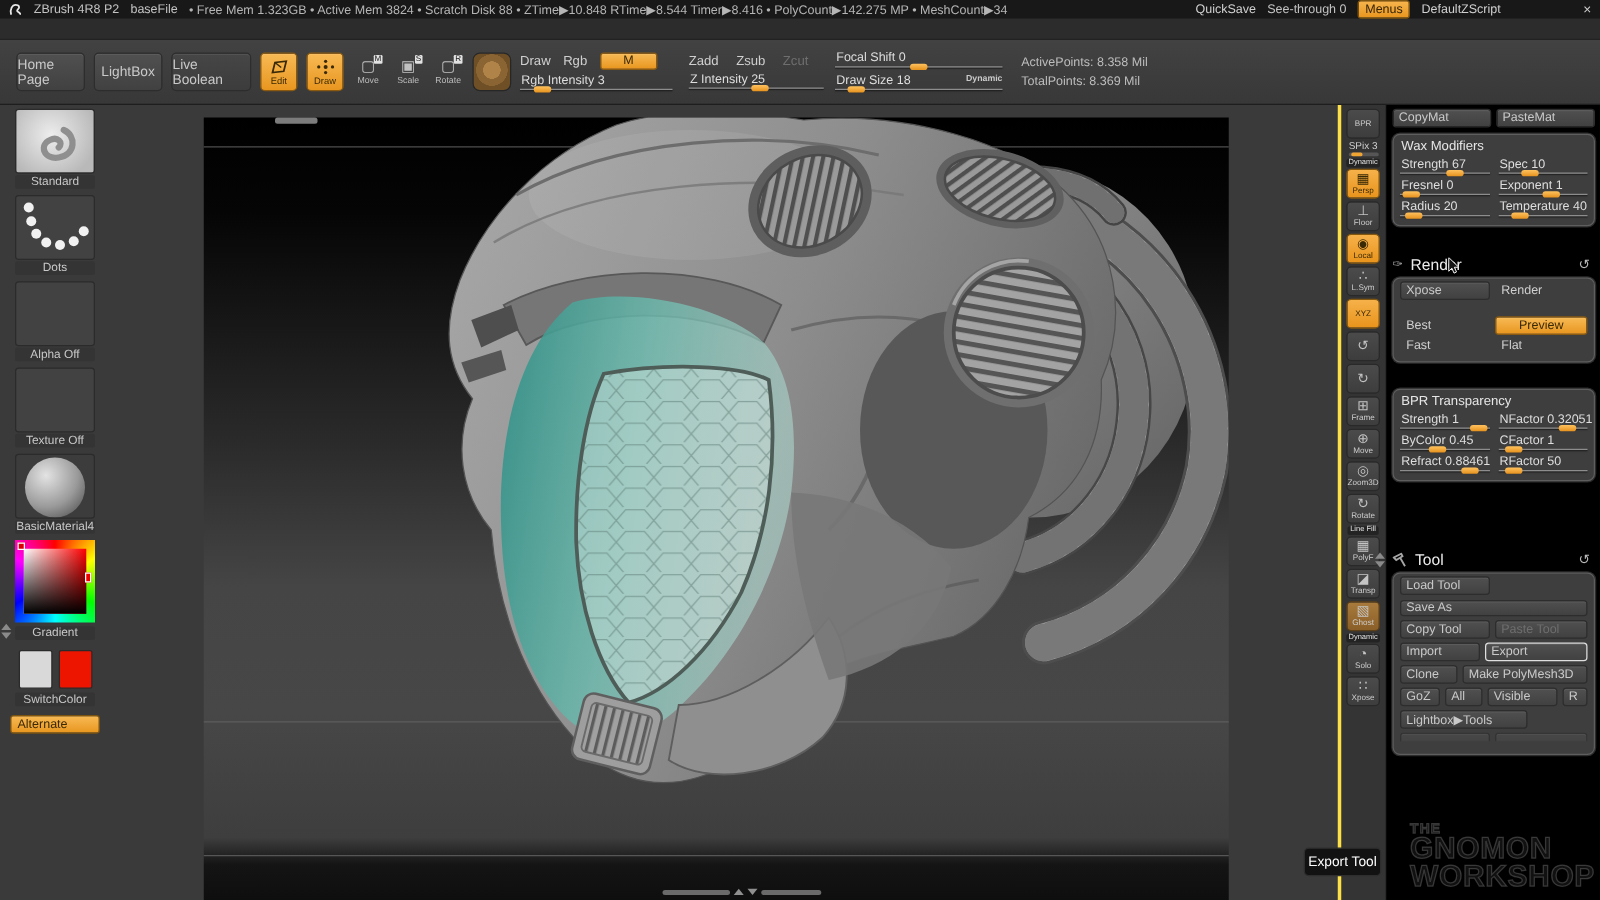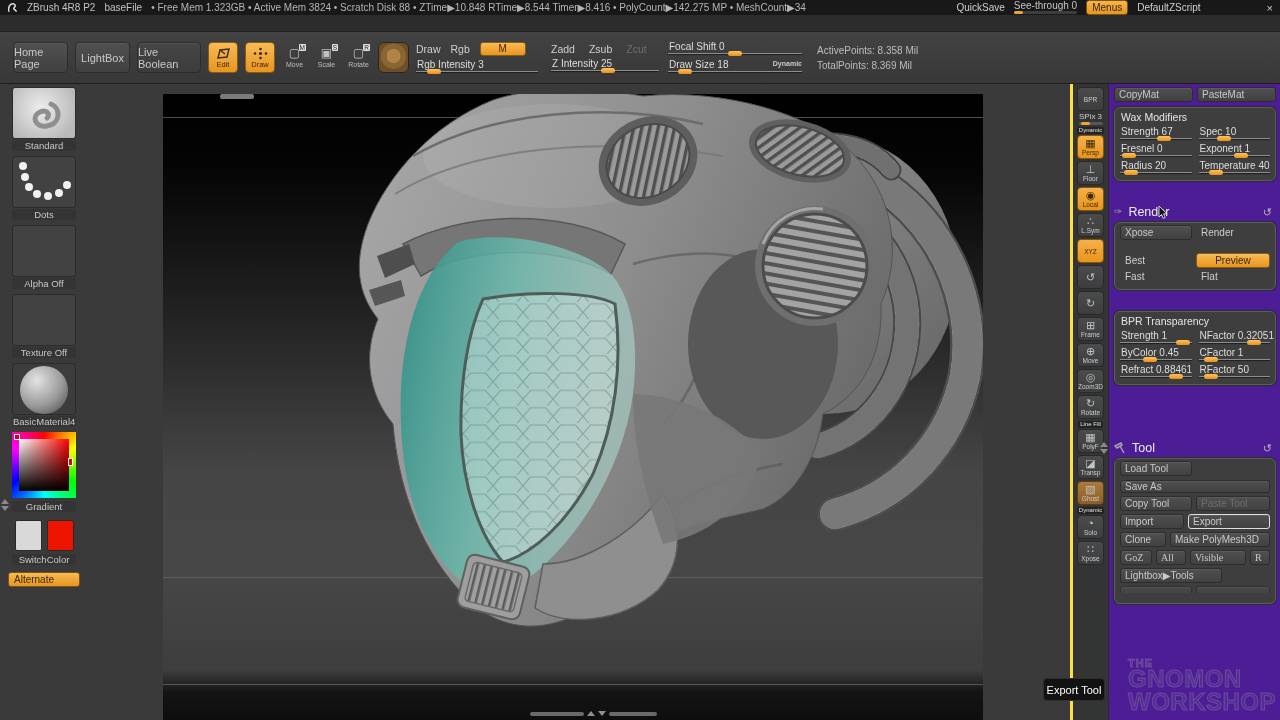--- a/index.html
+++ b/index.html
@@ -6,21 +6,21 @@
   html,body{background:#1a1a1a;}
   .app{position:relative;width:1280px;height:720px;overflow:hidden;background:#333;
        font-family:"Liberation Sans",sans-serif;color:#c9c9c9;-webkit-font-smoothing:antialiased;}
 
   
   .titlebar{height:15px;background:#181818;display:flex;align-items:center;gap:9px;padding:0 7px;
             font-size:10px;color:#c3c3c3;white-space:nowrap;}
   .zlogo{width:11px;height:11px;flex:0 0 auto;}
   .tb-stats{color:#b5b5b5;overflow:hidden;flex:1;}
   .tb-flat{color:#d0d0d0;}
-  .seethrough{display:flex;flex-direction:column;line-height:9px;}
+  .seethrough{display:flex;flex-direction:row;line-height:9px;}
   .seethrough .st-track{position:relative;height:3px;background:#3d3d3d;border-radius:2px;margin-top:1px;}
   .seethrough .st-fill{position:absolute;left:0;top:0;bottom:0;width:14%;background:#f0a432;border-radius:2px;}
   .menus-btn{background:linear-gradient(#f7b54d,#e8961f);color:#36250a;border-radius:3px;padding:1px 5px;font-size:10px;border:1px solid #7c5410;}
   .t-icons{display:flex;gap:6px;align-items:center;color:#9a9a9a;font-size:9px;}
   .t-icons .ti{line-height:10px;}
   .close-x{color:#cfcfcf;font-size:11px;}
 
   
   .menubar{height:17px;background:#2c2c2c;border-bottom:1px solid #222;display:flex;align-items:center;
            gap:0;padding:0 14px;font-size:10.5px;color:#a8a8a8;}
@@ -104,21 +104,21 @@
   .tile .t-label{font-size:6.5px;line-height:7px;color:#cdcdcd;white-space:nowrap;}
   .shelf-item.active .tile{background:linear-gradient(#f6b14a,#e8941c);border-color:#84570f;}
   .shelf-item.active .tile .glyph,.shelf-item.active .tile .t-label{color:#3a2905;}
   .shelf-item.brown .tile{background:linear-gradient(#a87a3c,#8a5f28);border-color:#5c3f16;}
   .shelf-item.bare .tile{background:none;border:none;height:auto;}
   .shelf-item.bare .t-label{font-size:8px;color:#cfcfcf;}
   .mini{width:24px;height:3px;background:#565656;border-radius:2px;position:relative;margin-top:2px;}
   .mini::after{content:"";position:absolute;left:2px;top:0;width:9px;height:3px;background:#f0a432;border-radius:2px;}
 
   
-  .right-panel{width:172px;background:#4c1d95;border-left:1px solid #2a2a2a;padding:3px 4px 0 5px;font-size:10.5px;flex:0 0 auto;overflow:hidden;}
+  .right-panel{width:172px;background:#000000;border-left:1px solid #2a2a2a;padding:3px 4px 0 5px;font-size:10.5px;flex:0 0 auto;overflow:hidden;}
   .prow{display:flex;gap:4px;margin-bottom:5px;}
   .pbtn{height:15px;border-radius:3px;font-size:10px;padding:0 4px;justify-content:flex-start;white-space:nowrap;overflow:hidden;}
   .pbtn.center{justify-content:center;}
   .grow{flex:1;}
   .group{border:1px solid #5e5e5e;border-radius:6px;background:#3e3e3e;padding:2px 5px 5px;margin-bottom:5px;box-shadow:0 0 0 1px #2c2c2c;}
   .group-title{font-size:10.5px;color:#e6e6e6;margin:1px 0 3px 1px;white-space:nowrap;}
   .slider-grid{display:grid;grid-template-columns:1fr 1fr;column-gap:7px;row-gap:2px;}
   .pm-list .pm-item{padding:2px 0 2px 21px;color:#c9c9c9;line-height:12px;white-space:nowrap;}
   .section-head{display:flex;align-items:center;gap:6px;padding:3px 2px 3px 0;color:#ededed;font-size:12.5px;position:relative;}
   .section-head .sh-icon{color:#9f9f9f;font-size:10px;line-height:10px;}
@@ -749,21 +749,21 @@
           <div class="btn pbtn grow dim">Paste Tool</div>
         </div>
         <div class="prow" style="margin-bottom:3px;">
           <div class="btn pbtn" style="width:64px;">Import</div>
           <div class="btn pbtn grow export-hl">Export</div>
         </div>
         <div class="prow" style="margin-bottom:3px;">
           <div class="btn pbtn" style="width:46px;">Clone</div>
           <div class="btn pbtn grow">Make PolyMesh3D</div>
         </div>
-        <div class="prow" style="margin-bottom:3px;gap:4px;font-family:Liberation Serif, serif;">
+        <div class="prow" style="margin-bottom:3px;gap:4px;">
           <div class="btn pbtn" style="width:32px;">GoZ</div>
           <div class="btn pbtn" style="width:30px;">All</div>
           <div class="btn pbtn" style="width:56px;">Visible</div>
           <div class="btn pbtn grow">R</div>
         </div>
         <div class="prow" style="margin-bottom:3px;">
           <div class="btn pbtn" style="width:102px;">Lightbox▶Tools</div>
         </div>
         <div class="prow partial-row">
           <div class="btn pbtn" style="width:72px;opacity:.6;"></div>

